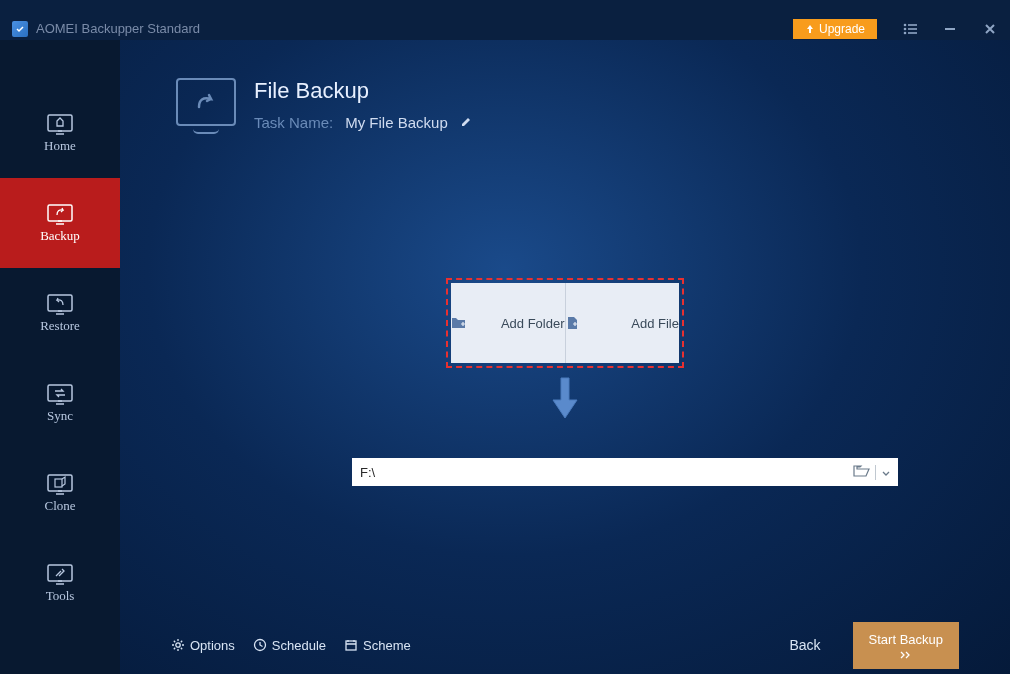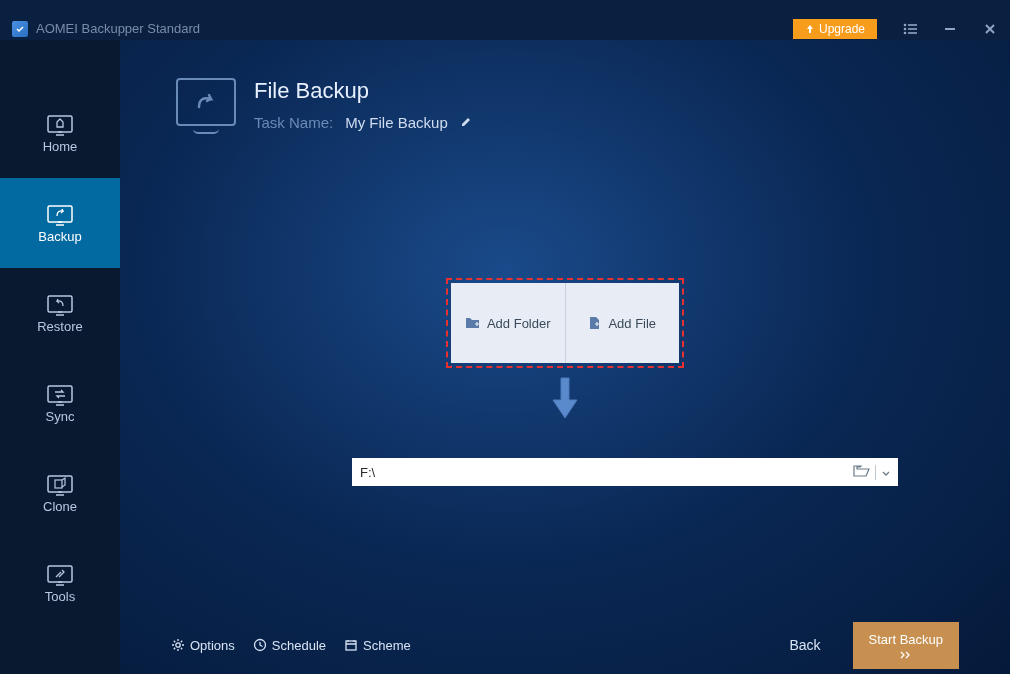--- a/index.html
+++ b/index.html
@@ -42,22 +42,23 @@
     .sidebar-item {
       display: flex;
       flex-direction: column;
       align-items: center;
       justify-content: center;
       height: 90px;
       color: #b8c8e0;
       font-size: 13px;
       cursor: pointer;
       gap: 0;
-    }
-    .sidebar-item.active { background: #0369a1; color: #fff; }
+      font-family: Liberation Serif, serif;
+    }
+    .sidebar-item.active { background: #b91c1c; color: #fff; }
     .sidebar-icon { width: 32px; height: 26px; display: flex; align-items: center; justify-content: center; }
     
     .content {
       flex: 1;
       display: flex;
       flex-direction: column;
       padding: 0;
       position: relative;
     }
     
@@ -103,21 +104,21 @@
     .add-box-inner {
       background: #e8edf5;
       display: flex;
       width: 228px;
       height: 80px;
     }
     .add-btn {
       flex: 1;
       display: flex;
       align-items: center;
-      justify-content: center;
+      justify-content: space-between;
       gap: 6px;
       color: #3a4a5a;
       font-size: 13px;
       cursor: pointer;
     }
     .add-btn:first-child { border-right: 1px solid #c8d0dc; }
     .folder-icon { color: #5a7aa8; }
     
     .arrow-down {
       margin-top: 8px;

